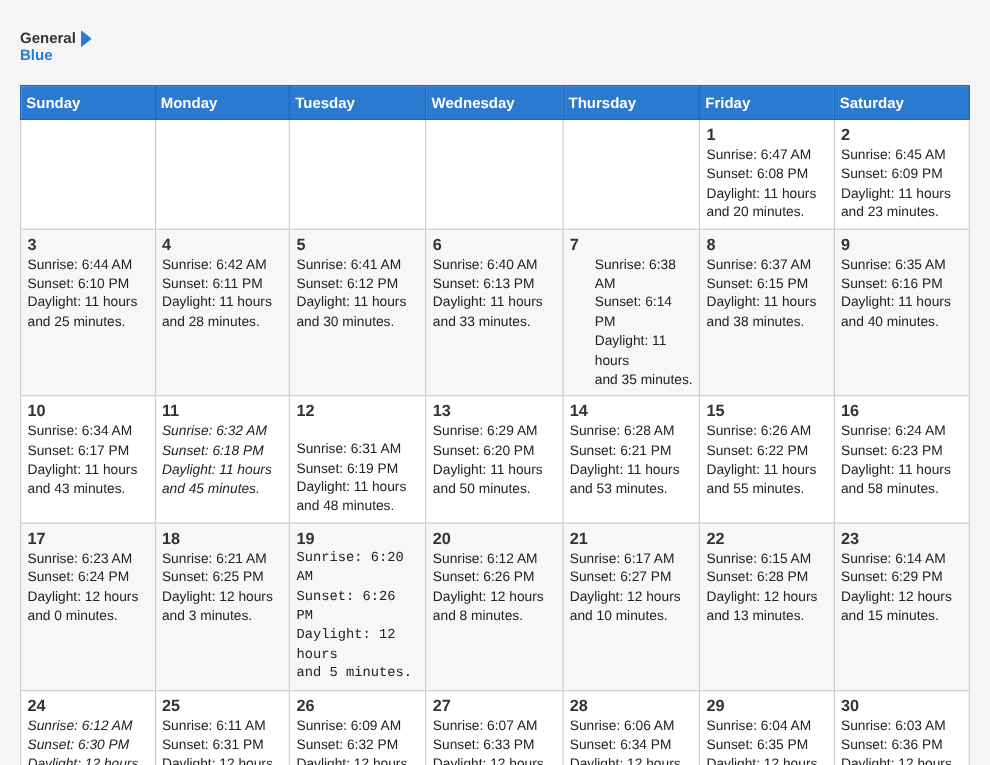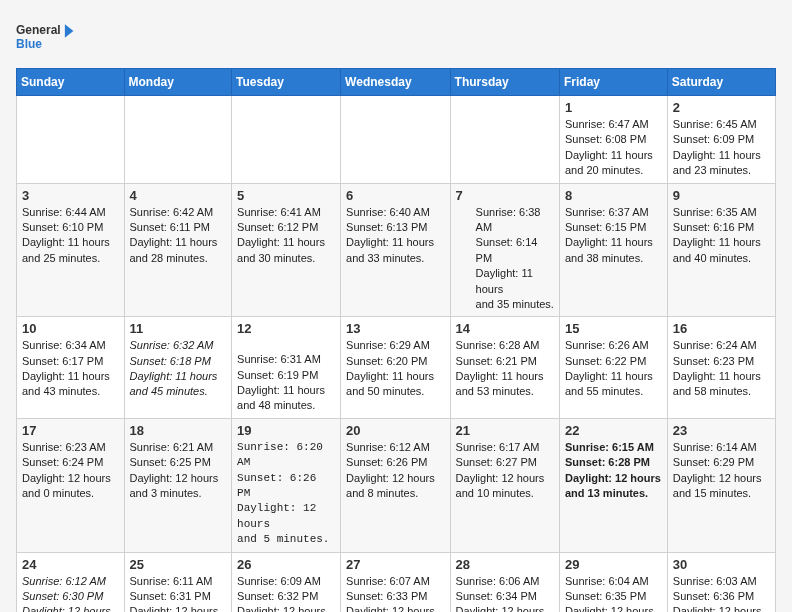--- a/index.html
+++ b/index.html
@@ -266,21 +266,21 @@
         </td>
         <td>
           <span class="day-num">21</span>
           <div class="day-info" style="white-space: pre-line;">Sunrise: 6:17 AM
 Sunset: 6:27 PM
 Daylight: 12 hours
 and 10 minutes.</div>
         </td>
         <td>
           <span class="day-num">22</span>
-          <div class="day-info" style="white-space: pre-line; font-weight: bold;">Sunrise: 6:15 AM
+          <div class="day-info" style="white-space: pre-line;">Sunrise: 6:15 AM
 Sunset: 6:28 PM
 Daylight: 12 hours
 and 13 minutes.</div>
         </td>
         <td>
           <span class="day-num">23</span>
           <div class="day-info" style="white-space: pre-line;">Sunrise: 6:14 AM
 Sunset: 6:29 PM
 Daylight: 12 hours
 and 15 minutes.</div>

